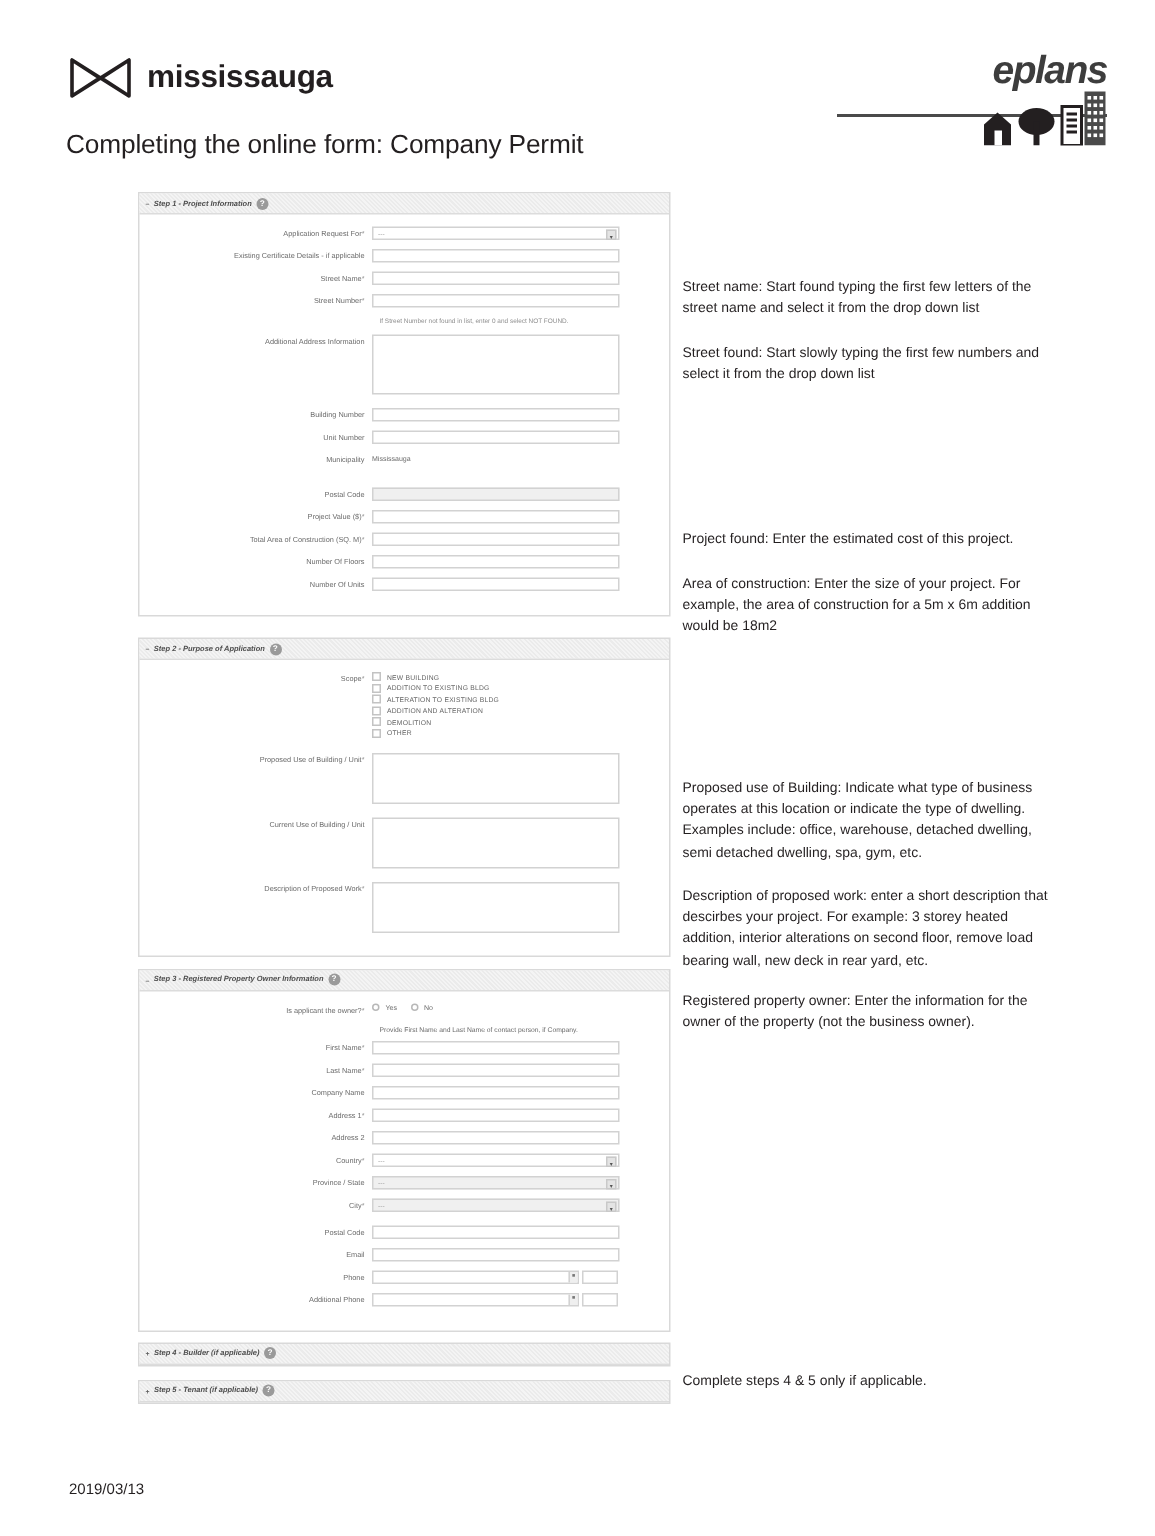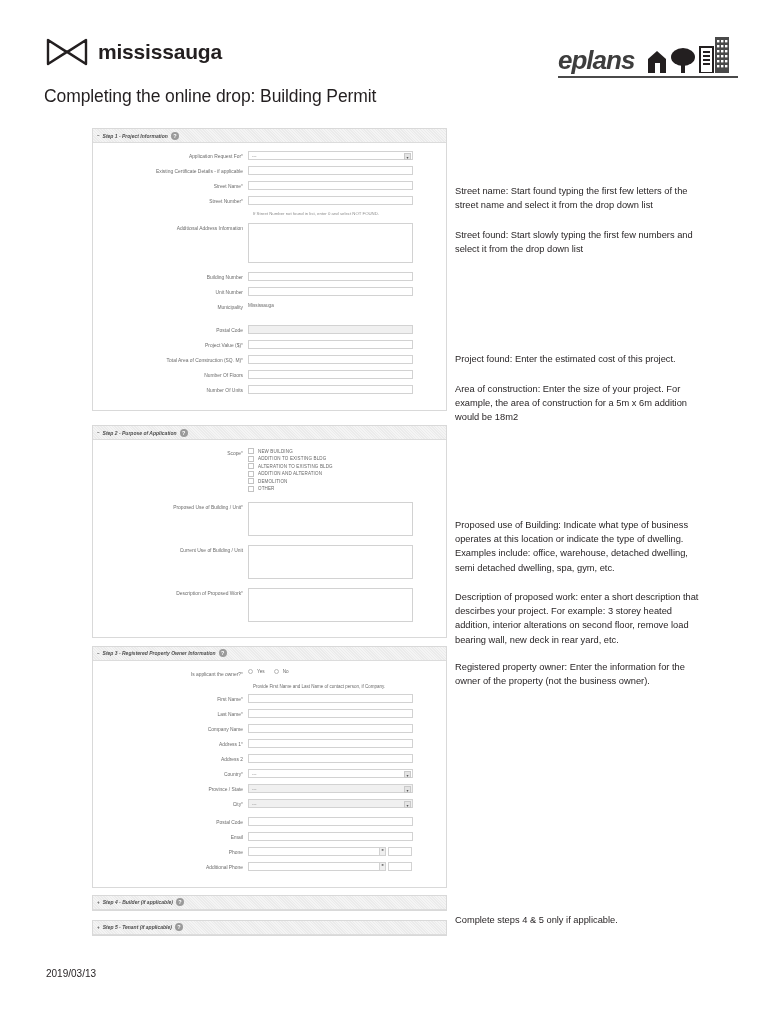--- a/index.html
+++ b/index.html
@@ -14,21 +14,21 @@
   }
 
   
   .header { position:absolute; left:0; top:0; width:770px; height:120px; }
 
   .brand { position:absolute; left:46px; top:38px; display:flex; align-items:center; gap:10px; }
   .brand-mark { width:42px; height:28px; }
   .brand-name { font-size:21px; font-weight:700; letter-spacing:-0.2px; color:#231f20; }
 
   .eplans { position:absolute; right:32px; top:33px; width:180px; }
-  .eplans-row { display:flex; align-items:flex-end; height:40px; }
+  .eplans-row { display:flex; align-items:flex-end; height:40px;flex-direction:column; }
   .eplans-word { font-size:26px; font-weight:700; font-style:italic; color:#3d3d3d; letter-spacing:-1px; line-height:1; position:relative; }
   .eplans-skyline { margin-left:10px; display:flex; align-items:flex-end; gap:3px; height:38px; }
   .eplans-rule { border-bottom:2px solid #4a4a4a; width:180px; margin-top:3px; }
 
   .page-title { position:absolute; left:44px; top:86px; font-size:17.5px; color:#231f20; letter-spacing:-0.1px; }
 
   
   .annotations { position:absolute; left:455px; top:0; width:250px; }
   .note { position:absolute; font-size:9.3px; line-height:14.2px; color:#231f20; width:245px; }
 
@@ -82,21 +82,21 @@
   .radio { width:5px; height:5px; border:1px solid #b8b8b8; border-radius:50%; background:#fff; }
   .radio-lbl { font-size:4.7px; color:#6b6b6b; margin-right:5px; }
 
   .sub-note { margin:3px 0 5px 160px; font-size:4.5px; color:#6b6b6b; }
 
   .phone-wrap { display:flex; align-items:flex-start; gap:2px; }
   .fld.phone { width:138px; position:relative; }
   .phone-btn { position:absolute; right:0; top:0; width:6px; height:7px; background:#efefef; border-left:1px solid #d2d2d2; font-size:3.6px; text-align:center; color:#777; }
   .fld.ext { width:24px; }
 
-  .footer-date { position:absolute; left:46px; top:968px; font-size:10px; color:#231f20;text-align:center; }
+  .footer-date { position:absolute; left:46px; top:988px; font-size:10px; color:#231f20;text-align:center; }
 </style>
 </head>
 <body>
 
 <div class="header">
 
   <div class="brand">
     <span class="brand-mark">
       <svg width="42" height="28" viewBox="0 0 42 28">
         <path d="M2 2 L2 26 L20.5 14 Z M40 2 L40 26 L21.5 14 Z M2 2 L40 26 M40 2 L2 26" fill="none" stroke="#231f20" stroke-width="2.4" stroke-linejoin="round"></path>
@@ -139,21 +139,21 @@
             <rect x="73" y="30" width="2.4" height="2.4"></rect>
               <rect x="77" y="30" width="2.4" height="2.4"></rect>
               <rect x="81" y="30" width="2.4" height="2.4"></rect>
           </g>
         </svg>
       </span>
     </div>
     <div class="eplans-rule"></div>
   </div>
 
-  <div class="page-title">Completing the online drop: Building Permit</div>
+  <div class="page-title">Completing the online form: Company Permit</div>
 </div>
 
 <div class="formwrap">
 
   <div class="panel">
     <div class="panel-head">
       <span class="tw">–</span>
       <span class="panel-title">Step 1 - Project Information</span>
       <span class="qmark">?</span>
     </div>

